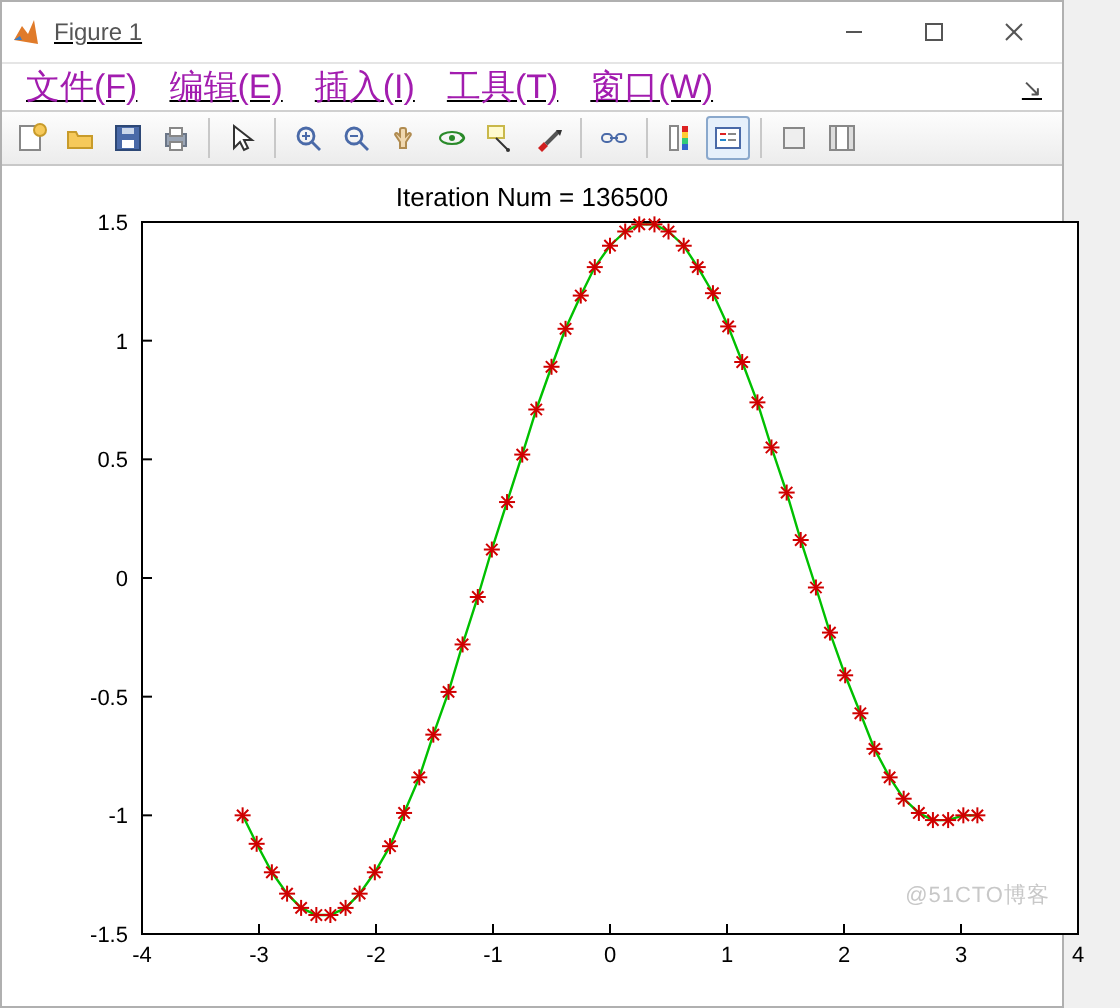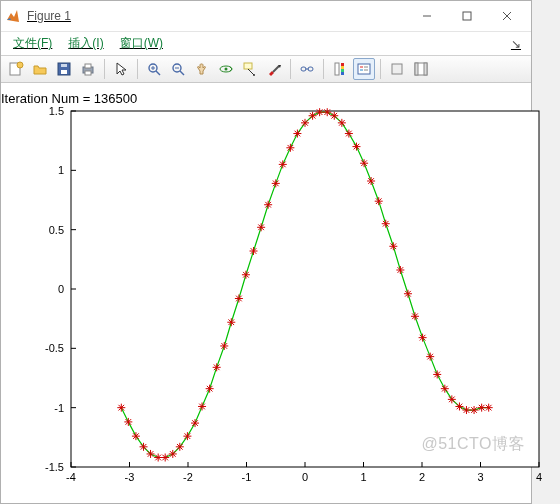--- a/index.html
+++ b/index.html
@@ -4,30 +4,30 @@
 <style>
   * { box-sizing: border-box; margin: 0; padding: 0; }
   body { font-family: "Microsoft YaHei", "SimSun", Arial, sans-serif; font-size: 12px; background: #f0f0f0; width: 560px; height: 504px; overflow: hidden; }
   .window { width: 532px; height: 504px; background: #fff; border: 1px solid #b0b0b0; display: flex; flex-direction: column; text-decoration: underline; }
   .titlebar { height: 30px; background: #fff; display: flex; align-items: center; padding: 0 4px; color: #555; font-size: 12px; }
   .titlebar .app-icon { width: 16px; height: 16px; margin-right: 6px; display: inline-flex; }
   .titlebar .title { flex: 1; }
   .winbtn { width: 40px; height: 28px; display: flex; align-items: center; justify-content: center; color: #666; }
   .winbtn svg { pointer-events: none; }
   .menubar { height: 24px; background: #fff; display: flex; align-items: center; padding: 0 4px; border-top: 1px solid #e5e5e5; }
-  .menu-item { padding: 2px 8px; color: #15803d; font-size: 12px; cursor: default; }
+  .menu-item { padding: 2px 8px; color: #a21caf; font-size: 17px; cursor: default; }
   .menu-arrow { margin-left: auto; padding: 0 6px; color: #555; }
   .toolbar { height: 28px; background: linear-gradient(#fdfdfd,#ececec); border-top: 1px solid #d0d0d0; border-bottom: 1px solid #c8c8c8; display: flex; align-items: center; padding: 0 4px; gap: 2px; }
   .tb-btn { width: 22px; height: 22px; display: flex; align-items: center; justify-content: center; border: 1px solid transparent; border-radius: 2px; }
   .tb-btn.active { border-color: #8aa8cc; background: #e6f0fb; }
   .tb-sep { width: 1px; height: 20px; background: #c8c8c8; margin: 0 3px; }
   .plot-area { flex: 1; background: #fff; position: relative; }
-  .plot-title { position: absolute; left: 0; right: 0; top: 8px; font-size: 13px; color: #000; }
+  .plot-title { position: absolute; left: 0; right: 0; top: 8px; text-align: center; font-size: 13px; color: #000; }
   svg.chart { position: absolute; left: 0; top: 0; }
-  .watermark { position: absolute; right: 6px; bottom: 48px; color: #c8c8c8; font-size: 16px; letter-spacing: 0.5px; pointer-events: none; }
+  .watermark { position: absolute; right: 6px; bottom: 48px; color: #c8c8c8; font-size: 11px; letter-spacing: 0.5px; pointer-events: none; }
 </style>
 </head>
 <body>
 
 <div class="window">
 
   <div class="titlebar">
     <span class="app-icon">
       <svg width="16" height="16" viewBox="0 0 16 16">
           <path d="M2 12 L6 5 L9 9 L12 2 L14 14 Z" fill="#e07b2a"></path>
@@ -48,21 +48,23 @@
     <div class="winbtn">
         <svg width="10" height="10">
           <line x1="1" y1="1" x2="9" y2="9" stroke="#555"></line>
           <line x1="9" y1="1" x2="1" y2="9" stroke="#555"></line>
         </svg>
       </div>
   </div>
 
   <div class="menubar">
     <div class="menu-item">文件(F)</div>
+    <div class="menu-item">编辑(E)</div>
     <div class="menu-item">插入(I)</div>
+    <div class="menu-item">工具(T)</div>
     <div class="menu-item">窗口(W)</div>
     <div class="menu-arrow">↘</div>
   </div>
 
   <div class="toolbar">
     <div class="tb-btn">
         <svg width="16" height="16">
           <rect x="2" y="2" width="10" height="12" fill="#fff" stroke="#888"></rect>
           <circle cx="12" cy="4" r="3" fill="#f6c95a" stroke="#c89b2a"></circle>
         </svg>

